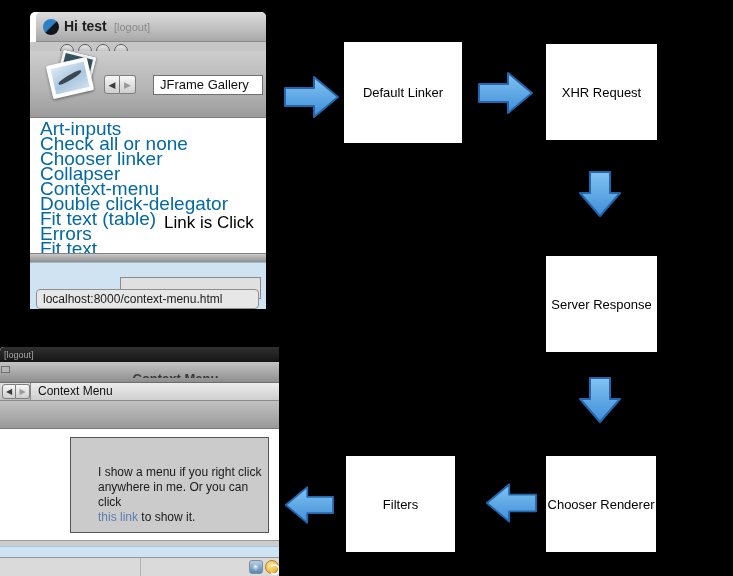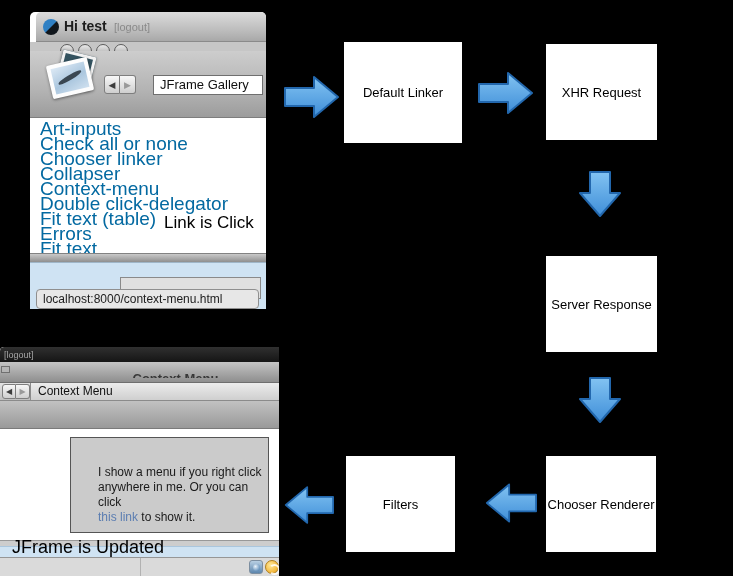--- a/index.html
+++ b/index.html
@@ -235,15 +235,14 @@
     <div id="wb-strip1"></div>
     <div id="wb-strip2"></div>
     <div id="wb-taskbar">
       <div id="wb-task-divider"></div>
       <div id="wb-sdk">SDK</div>
       <div id="wb-icon1"></div>
       <div id="wb-icon2"></div>
     </div>
   </div>
 
-  <div id="wb-note">JFrame is Updated</div>
 
 </div>
 
 </body></html>

